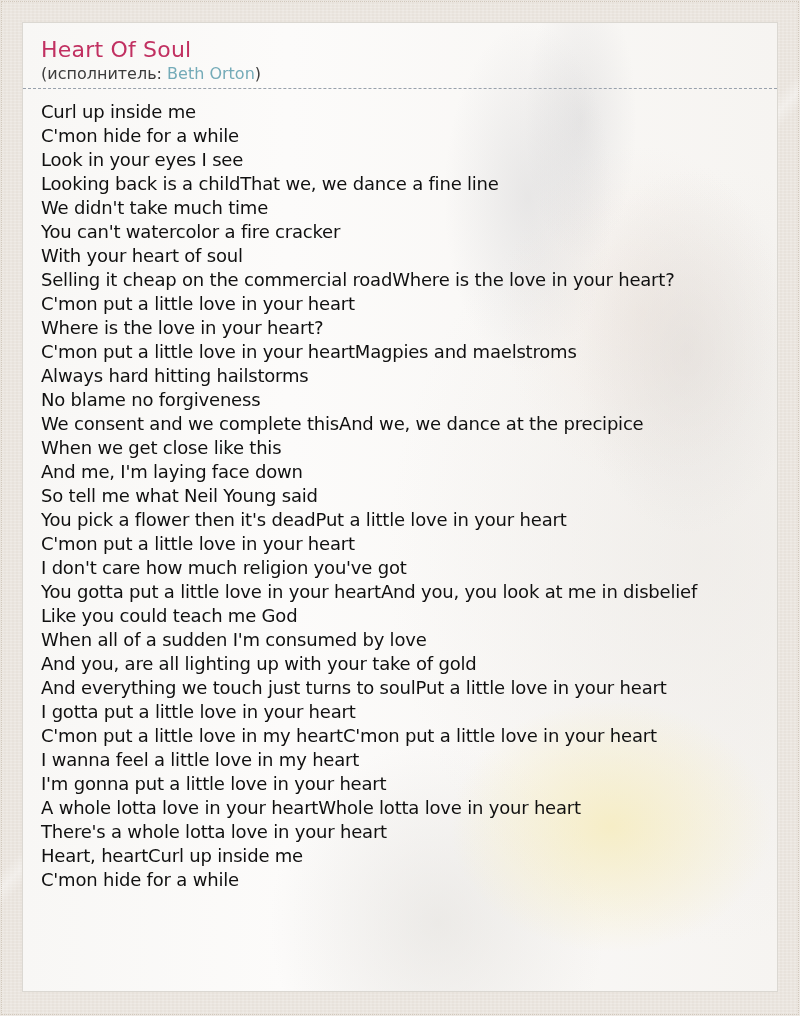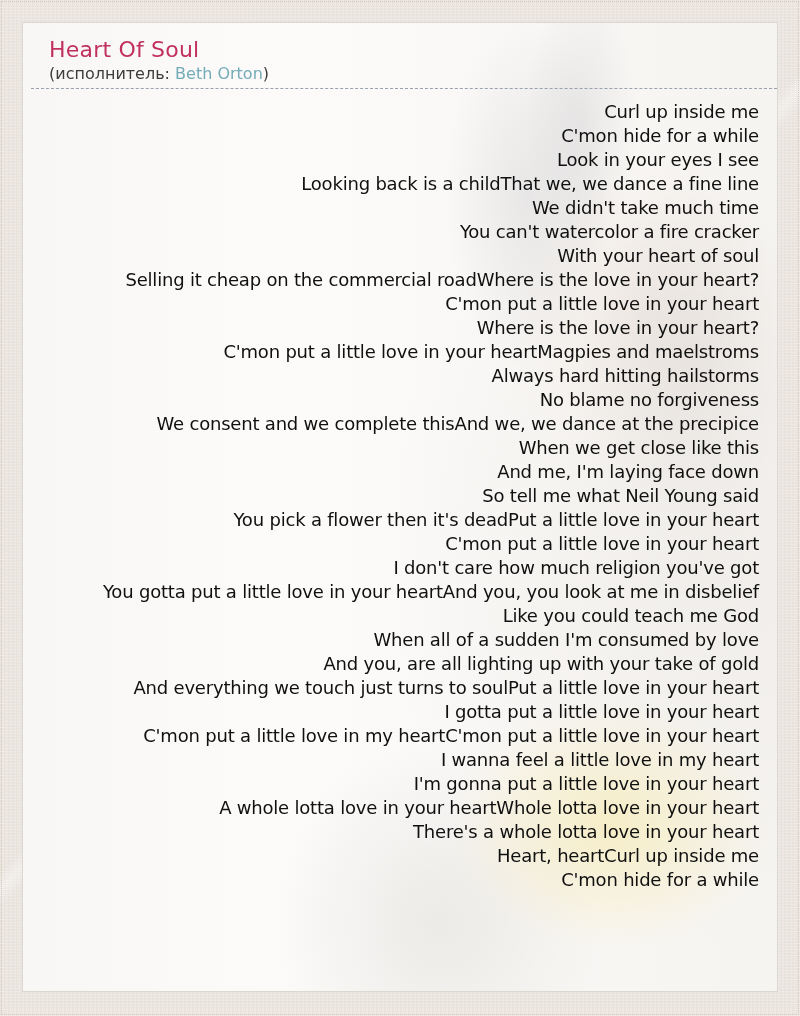--- a/index.html
+++ b/index.html
@@ -40,21 +40,20 @@
       radial-gradient(ellipse 120px 250px at 67% 18%, rgba(186,186,190,0.28), rgba(186,186,190,0) 70%),
       radial-gradient(ellipse 80px 200px at 74% 10%, rgba(175,175,180,0.22), rgba(175,175,180,0) 70%),
       radial-gradient(ellipse 160px 260px at 88% 34%, rgba(206,201,198,0.30), rgba(206,201,198,0) 70%),
       radial-gradient(ellipse 200px 240px at 82% 30%, rgba(240,231,224,0.55), rgba(240,231,224,0) 70%),
       radial-gradient(ellipse 240px 260px at 55% 93%, rgba(213,210,205,0.38), rgba(213,210,205,0) 70%),
       radial-gradient(ellipse 420px 520px at 90% 55%, rgba(228,224,219,0.35), rgba(228,224,219,0) 75%),
       linear-gradient(90deg, #f8f7f5 0%, #fcfbfa 35%, #f6f4f1 100%);
   }
   .header {
     padding: 13px 18px 0 18px;
-    margin-left: 8px;
   }
   .title {
     margin: 0;
     font-size: 22px;
     line-height: 28px;
     font-weight: 500;
     color: #c13061;
     letter-spacing: 0.2px;
   }
   .subtitle {
@@ -73,21 +72,20 @@
   }
   .lyrics {
     padding: 11px 18px 0 18px;
     font-size: 18px;
     line-height: 24px;
     color: #101010;
     letter-spacing: -0.2px;
   }
   .lyric-line {
     white-space: nowrap;
-    text-align: right;
   }
 </style>
 </head>
 <body>
 
 <div class="stitch"></div>
 
 <div class="card">
   <div class="header header-rule">
     <h1 class="title">Heart Of Soul</h1>

